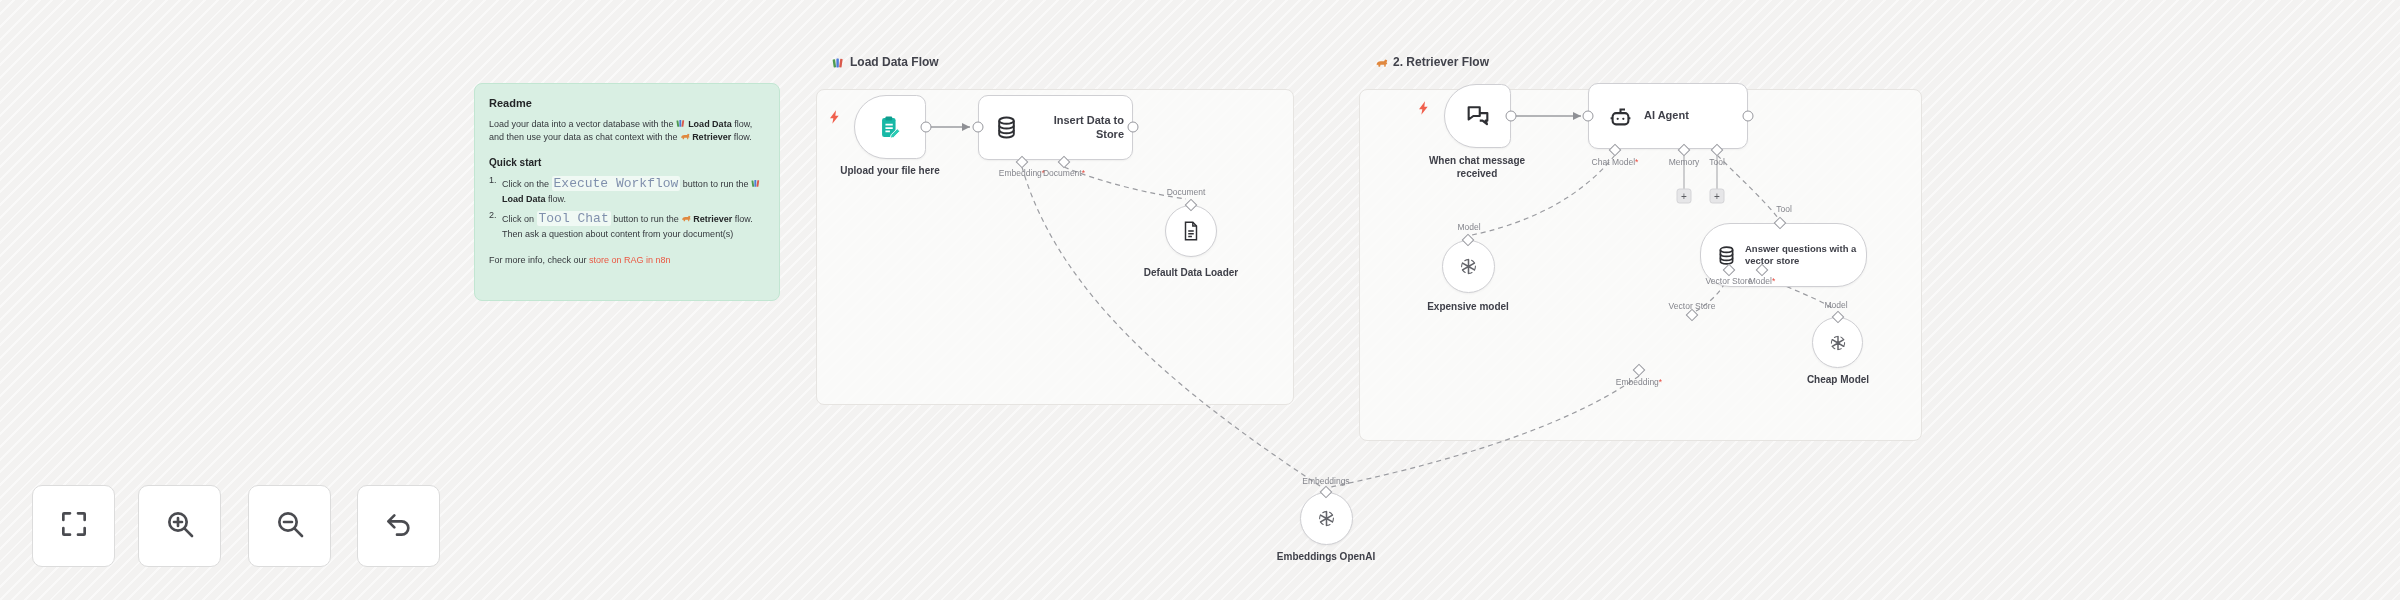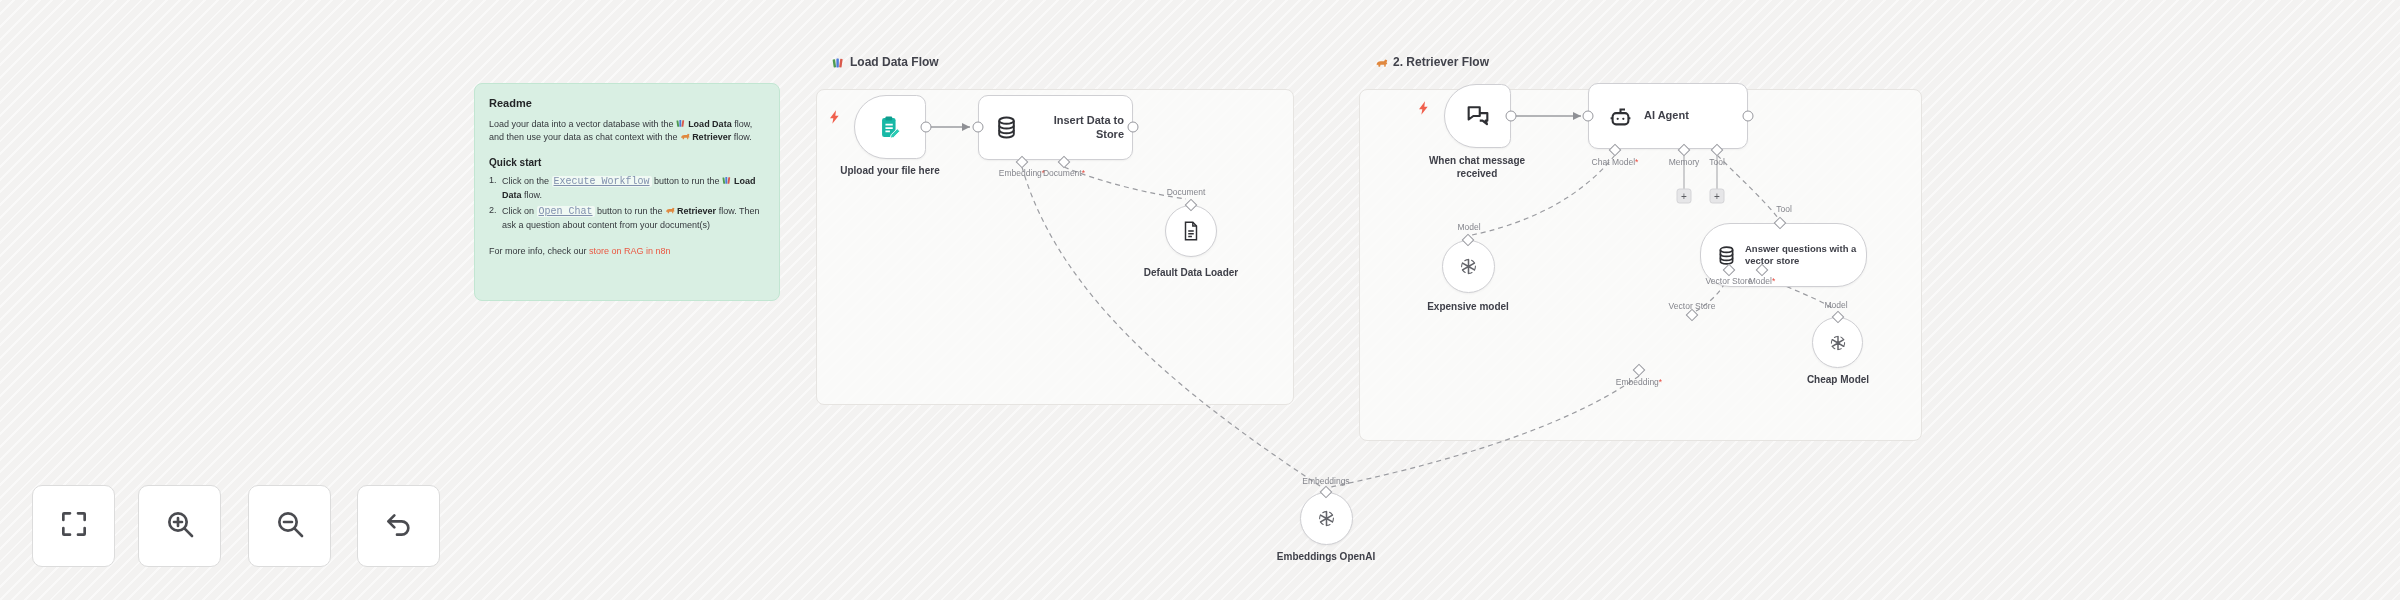--- a/index.html
+++ b/index.html
@@ -25,22 +25,22 @@
   .mini-ico { display:inline-flex; width:13px; height:13px; }
   .mini-ico svg { width:100%; height:100%; }
 
   
   .readme-body { padding:11px 14px; font-size:9px; line-height:1.5; color:#35383d; }
   .readme-title { font-size:11px; font-weight:700; margin-bottom:6px; color:#232527; }
   .qs-title { font-size:10px; font-weight:700; margin:10px 0 4px; color:#232527; }
   .readme-body b { color:#232527; }
   .code {
     font-family:"Liberation Mono","DejaVu Sans Mono",monospace;
-    font-size:10px; color:#8090ad; background:rgba(255,255,255,.6);
-    padding:0 2px; border-radius:2px;text-decoration:underline;
+    font-size:13px; color:#8090ad; background:rgba(255,255,255,.6);
+    padding:0 2px; border-radius:2px;
   }
   .rm-link { color:#ea5843; cursor:pointer; }
   .ol-row { display:flex; margin-top:2px; }
   .ol-num { width:13px; flex:none; }
   .rm-footer { margin-top:12px; }
   .inline-ico { display:inline-flex; width:10px; height:10px; vertical-align:-1px; margin-right:2px; }
   .inline-ico svg { width:100%; height:100%; }
 
   
   .node {
@@ -132,21 +132,21 @@
                   </g>
                   <rect x="5.4" y="3" width="3" height="11" rx=".6" fill="#4f7bd9"></rect>
                   <g transform="rotate(8 11 9)">
                     <rect x="9.4" y="3.5" width="3" height="10.5" rx=".6" fill="#d9594c"></rect>
                   </g>
                 </svg>
               </span><span>Load Data</span></b><span> flow.</span></span>
       </div>
       <div class="ol-row">
         <span class="ol-num">2.</span>
-        <span><span>Click on </span><span class="code">Open Chat</span><span> button to run the </span><b><span class="inline-ico">
+        <span><span>Click on </span><span class="code">Tool Chat</span><span> button to run the </span><b><span class="inline-ico">
                 <svg viewBox="0 0 16 16">
                   <path d="M2 11 q0-4.5 5-4.5 h4 l1.6-2.2 2.4 1 -.8 3 .8 1 v1 h-1.6 l-.4 3 h-1.6 v-2.4 h-4.6 l-.6 2.4 H4.4 l-.4-2.6 z" fill="#e0883f"></path>
                 </svg>
               </span><span>Retriever</span></b><span> flow. Then ask a question about content from your document(s)</span></span>
       </div>
       <div class="rm-footer">
         <span>For more info, check our </span><span class="rm-link">store on RAG in n8n</span>
       </div>
     </div>
   </div>

